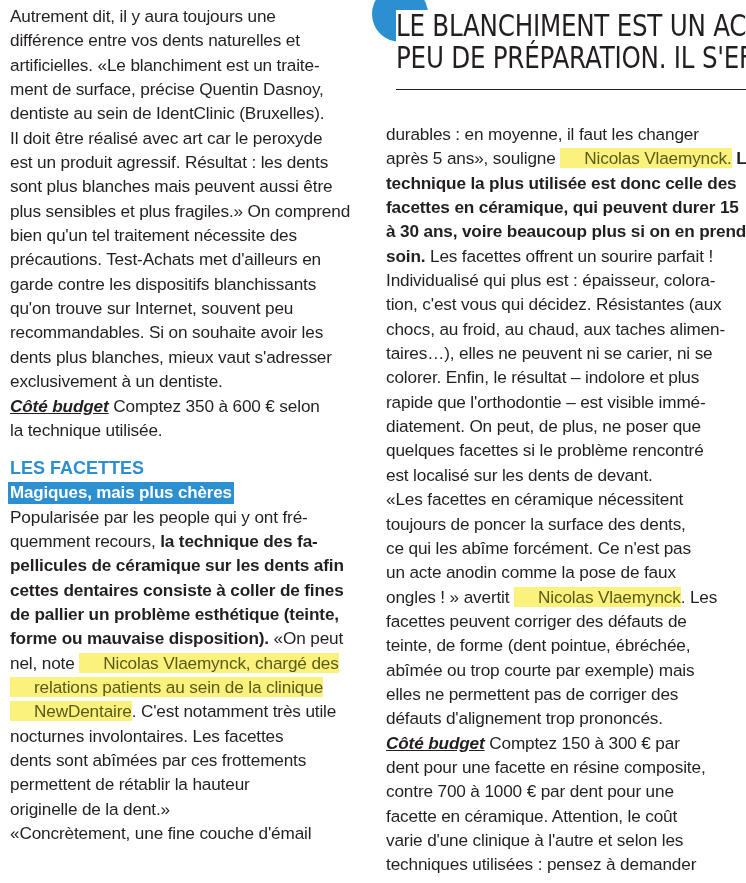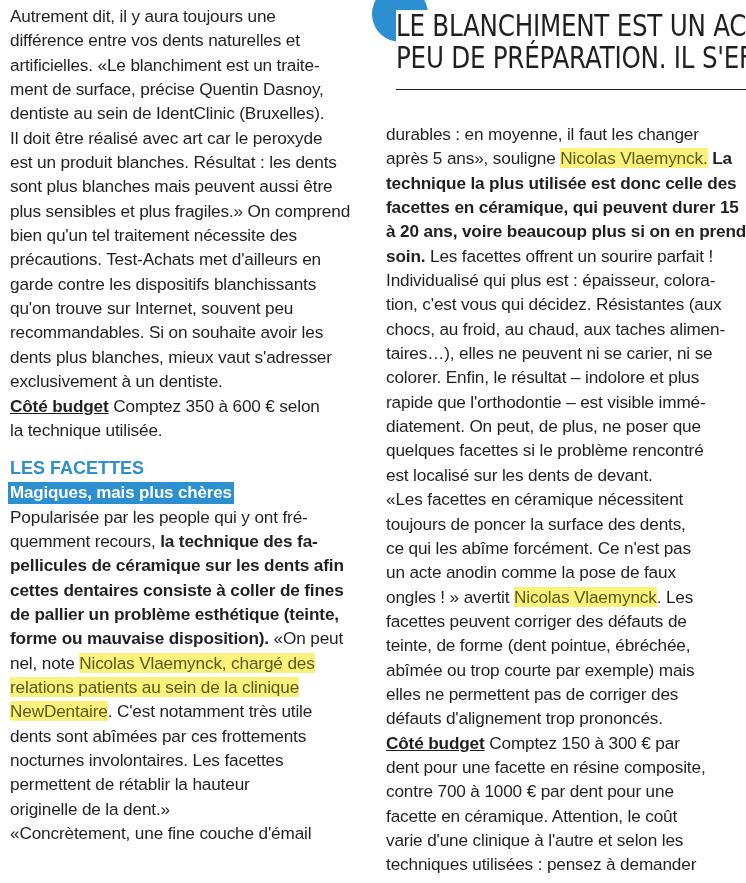--- a/index.html
+++ b/index.html
@@ -8,22 +8,22 @@
       font-family: "Liberation Sans", sans-serif; color: #231f20;
     }
     .col {
       position: absolute; font-size: 17.2px; line-height: 24.35px;
       letter-spacing: -0.15px;
     }
     .col-left { left: 10px; top: 4px; width: 360px; }
     .col-right { left: 386px; top: 122px; width: 362px; }
     .line { white-space: nowrap; display: block; }
     b { font-weight: bold; }
-    .hl { background: #fbf27e; color: #5a5a1a; }
-    .budget { font-weight: bold; text-decoration: underline; }
+    .hl { background: #fbf27e; color: #5a5a1a; padding-left: 24px; }
+    .budget { font-weight: bold; text-decoration: underline; font-style: italic; }
     .section-title {
       color: #2b8fd0; font-weight: bold; font-size: 18px; line-height: 24px;
       margin-top: 14px; letter-spacing: 0px;
     }
     .subtitle {
       display: inline-block; background: #2b8fd0; color: #ffffff; font-weight: bold;
       font-size: 17px; line-height: 22px; padding: 0 2px; margin-left: -2px;
     }
     .headline {
       position: absolute; left: 396px; top: 10px; width: 360px; white-space: nowrap;
@@ -53,21 +53,21 @@
 </div>
 <div class="rule"></div>
 
 <div class="col col-left">
   <span class="line">Autrement dit, il y aura toujours une</span>
   <span class="line">différence entre vos dents naturelles et</span>
   <span class="line">artificielles. «Le blanchiment est un traite-</span>
   <span class="line">ment de surface, précise Quentin Dasnoy,</span>
   <span class="line">dentiste au sein de IdentClinic (Bruxelles).</span>
   <span class="line">Il doit être réalisé avec art car le peroxyde</span>
-  <span class="line">est un produit blanches. Résultat : les dents</span>
+  <span class="line">est un produit agressif. Résultat : les dents</span>
   <span class="line">sont plus blanches mais peuvent aussi être</span>
   <span class="line">plus sensibles et plus fragiles.» On comprend</span>
   <span class="line">bien qu'un tel traitement nécessite des</span>
   <span class="line">précautions. Test-Achats met d'ailleurs en</span>
   <span class="line">garde contre les dispositifs blanchissants</span>
   <span class="line">qu'on trouve sur Internet, souvent peu</span>
   <span class="line">recommandables. Si on souhaite avoir les</span>
   <span class="line">dents plus blanches, mieux vaut s'adresser</span>
   <span class="line">exclusivement à un dentiste.</span>
   <span class="line"><span class="budget">Côté budget</span><span> Comptez 350 à 600 € selon</span></span>
@@ -78,33 +78,33 @@
 
   <span class="line">Popularisée par les people qui y ont fré-</span>
   <span class="line"><span>quemment recours, </span><b>la technique des fa-</b></span>
   <span class="line"><b>pellicules de céramique sur les dents afin</b></span>
   <span class="line"><b>cettes dentaires consiste à coller de fines</b></span>
   <span class="line"><b>de pallier un problème esthétique (teinte,</b></span>
   <span class="line"><b>forme ou mauvaise disposition).</b><span> «On peut</span></span>
   <span class="line"><span>nel, note </span><span class="hl">Nicolas Vlaemynck, chargé des</span></span>
   <span class="line"><span class="hl">relations patients au sein de la clinique</span></span>
   <span class="line"><span class="hl">NewDentaire</span><span>. C'est notamment très utile</span></span>
+  <span class="line">nocturnes involontaires. Les facettes</span>
   <span class="line">dents sont abîmées par ces frottements</span>
-  <span class="line">nocturnes involontaires. Les facettes</span>
   <span class="line">permettent de rétablir la hauteur</span>
   <span class="line">originelle de la dent.»</span>
   <span class="line">«Concrètement, une fine couche d'émail</span>
 </div>
 
 <div class="col col-right">
   <span class="line">durables : en moyenne, il faut les changer</span>
   <span class="line"><span>après 5 ans», souligne </span><span class="hl">Nicolas Vlaemynck.</span><b> La</b></span>
   <span class="line"><b>technique la plus utilisée est donc celle des</b></span>
   <span class="line"><b>facettes en céramique, qui peuvent durer 15</b></span>
-  <span class="line"><b>à 20 ans, voire beaucoup plus si on en prend</b></span>
+  <span class="line"><b>à 30 ans, voire beaucoup plus si on en prend</b></span>
   <span class="line"><b>soin.</b><span> Les facettes offrent un sourire parfait !</span></span>
   <span class="line">Individualisé qui plus est : épaisseur, colora-</span>
   <span class="line">tion, c'est vous qui décidez. Résistantes (aux</span>
   <span class="line">chocs, au froid, au chaud, aux taches alimen-</span>
   <span class="line">taires…), elles ne peuvent ni se carier, ni se</span>
   <span class="line">colorer. Enfin, le résultat – indolore et plus</span>
   <span class="line">rapide que l'orthodontie – est visible immé-</span>
   <span class="line">diatement. On peut, de plus, ne poser que</span>
   <span class="line">quelques facettes si le problème rencontré</span>
   <span class="line">est localisé sur les dents de devant.</span>

